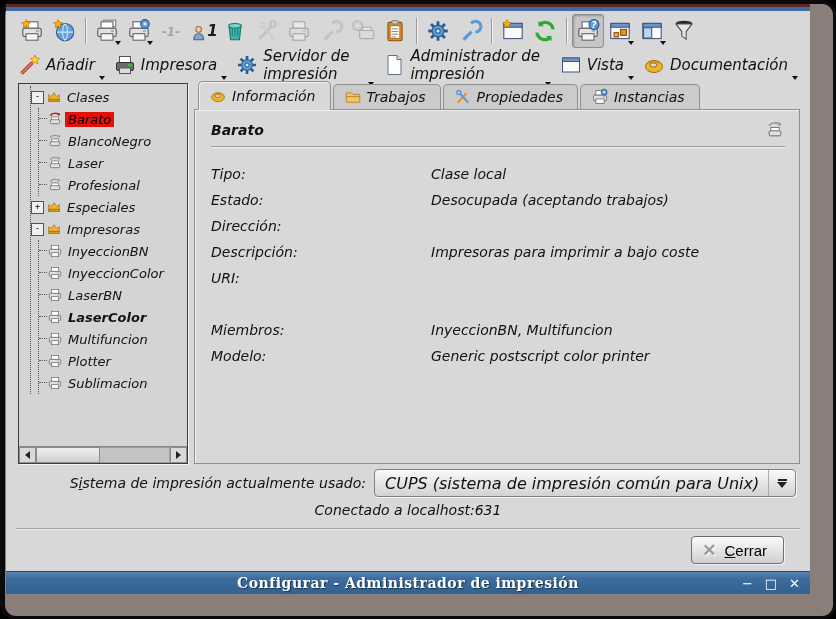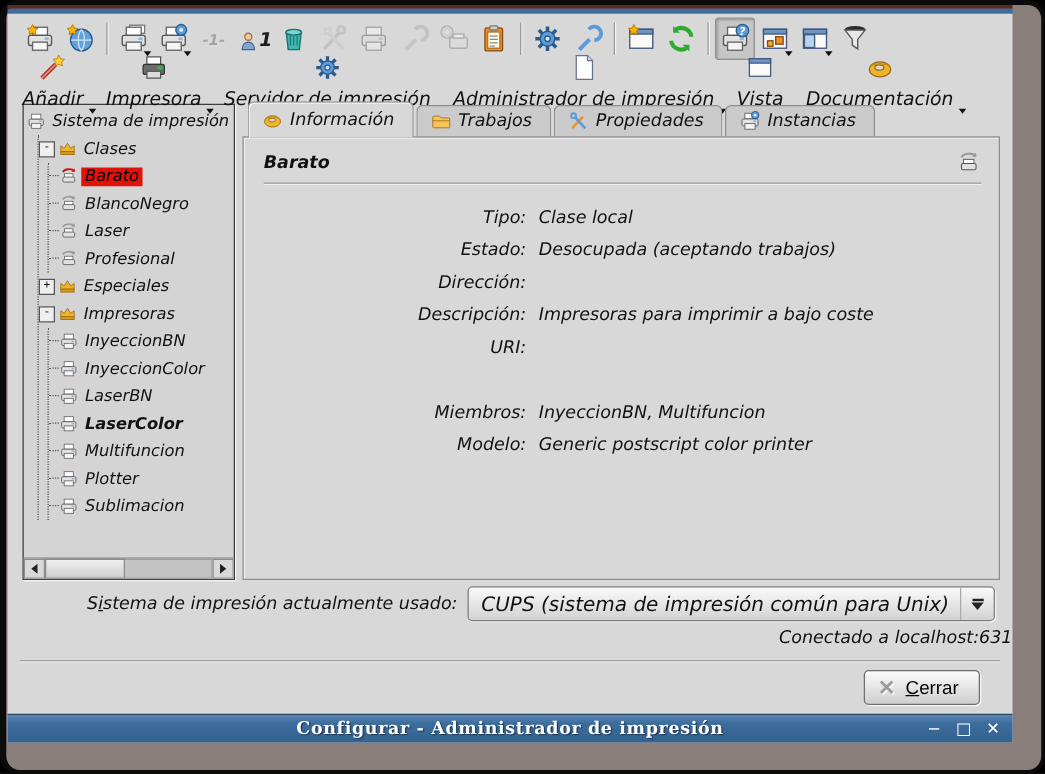--- a/index.html
+++ b/index.html
@@ -11,21 +11,21 @@
   .window{position:absolute;left:6px;top:11px;right:26px;bottom:25px;background:#d8d8d8;display:flex;flex-direction:column;font-style:italic;color:#111;}
   
   .toolbar-icons{height:40px;display:flex;align-items:center;padding:0 4px 0 10px;flex:none;}
   .tbtn{width:30px;height:32px;display:flex;align-items:center;justify-content:center;position:relative;border:1px solid transparent;border-radius:3px;flex:none;}
   .tbtn.pressed{background:#c6c6c6;border:1px solid #8f8f8f;box-shadow:inset 1px 1px 2px rgba(0,0,0,.25);}
   .tbtn.disabled{opacity:.45;filter:grayscale(.9);}
   .tsep{width:1px;height:26px;background:#9a9a9a;margin:0 5px;box-shadow:1px 0 0 #f2f2f2;flex:none;}
   .marr{position:absolute;right:1px;bottom:2px;width:0;height:0;border-left:3.5px solid transparent;border-right:3.5px solid transparent;border-top:4px solid #111;}
   
   .toolbar-menu{height:30px;display:flex;align-items:center;padding:0 10px;gap:4px;flex:none;}
-  .mbtn{display:flex;align-items:center;gap:4px;position:relative;padding:2px 12px 4px 2px;font-size:15px;flex-direction:column;}
+  .mbtn{display:flex;align-items:center;gap:4px;position:relative;padding:2px 12px 4px 2px;font-size:15px;}
   .mbtn .marr{right:2px;bottom:1px;}
   
   .main{flex:1;display:flex;padding:2px 10px 0 12px;min-height:0;}
   .tree{width:168px;flex:none;border:1px solid #3c3c3c;box-shadow:1px 1px 0 #f4f4f4;background:#d4d4d4;display:flex;flex-direction:column;overflow:hidden;}
   .tree-body{flex:1;padding:2px 0 0 2px;overflow:hidden;}
   .trow{display:flex;align-items:center;height:22px;white-space:nowrap;font-size:13px;}
   .trow .lbl{padding:0 3px;}
   .trow .lbl.sel{background:#e31209;color:#000;}
   .trow .lbl.bold{font-weight:bold;}
   .tkids{margin-left:9px;border-left:1px dotted #555;}
@@ -42,32 +42,32 @@
   
   .right{flex:1;display:flex;flex-direction:column;margin-left:6px;min-width:0;}
   .tabs{display:flex;align-items:flex-end;height:27px;padding-left:4px;gap:2px;flex:none;}
   .tab{display:flex;align-items:center;gap:5px;font-size:14px;padding:3px 14px 4px 10px;border:1px solid #8f8f8f;border-bottom:none;border-radius:5px 5px 0 0;background:#cbcbcb;height:18px;position:relative;}
   .tab.active{background:#d8d8d8;height:21px;z-index:3;box-shadow:inset 1px 1px 0 #f2f2f2;}
   .panel{flex:1;border:1px solid #8f8f8f;box-shadow:inset 1px 1px 0 #f0f0f0;margin-top:-1px;background:#d8d8d8;padding:10px 14px 0 16px;position:relative;z-index:2;min-height:0;}
   .panel-head{display:flex;align-items:center;justify-content:space-between;}
   .panel-title{font-weight:bold;font-size:14px;}
   .panel-rule{border:none;border-top:1px solid #9a9a9a;box-shadow:0 1px 0 #f0f0f0;margin:6px 0 14px 0;}
   .frow{display:flex;font-size:14px;line-height:26px;}
-  .f-label{width:210px;text-align:right;padding-right:10px;flex:none;}
+  .f-label{width:210px;padding-right:10px;flex:none;}
   .f-value{flex:1;min-width:0;}
   .fgap{height:26px;}
   
   .footer-combo{height:38px;display:flex;align-items:center;justify-content:flex-end;padding-right:14px;flex:none;font-size:14px;}
   .combo{width:420px;height:26px;margin-left:8px;border:1px solid #808080;border-radius:4px;background:linear-gradient(#fafafa,#d2d2d2);display:flex;align-items:center;box-shadow:1px 1px 0 #f4f4f4;}
   .combo-text{flex:1;padding:0 10px;font-size:16px;white-space:nowrap;overflow:hidden;}
   .combo-arrow{width:26px;align-self:stretch;display:flex;align-items:center;justify-content:center;border-left:1px solid #a9a9a9;}
   .carr{display:flex;flex-direction:column;align-items:center;gap:1px;}
   .carr .bar{width:9px;height:2px;background:#222;}
   .carr .tri{width:0;height:0;border-left:5px solid transparent;border-right:5px solid transparent;border-top:6px solid #222;}
-  .status{height:24px;text-align:right;font-size:14px;flex:none;}
+  .status{height:24px;text-align:center;font-size:14px;flex:none;}
   .divider{border:none;border-top:1px solid #a2a2a2;box-shadow:0 1px 0 #f0f0f0;margin:2px 10px 0 10px;}
   .button-row{height:42px;display:flex;align-items:center;justify-content:flex-end;padding-right:26px;flex:none;}
   .close-btn{display:flex;align-items:center;gap:8px;height:28px;padding:0 16px 0 10px;border:1px solid #6f6f6f;border-radius:4px;background:linear-gradient(#fbfbfb,#cfcfcf);box-shadow:1px 1px 0 #f4f4f4;font-size:15px;}
   .xmark{font-style:normal;font-weight:bold;font-size:17px;color:#9b9b9b;text-shadow:1px 1px 0 #fff;}
   .accel{text-decoration:underline;}
   
   .titlebar{height:22px;flex:none;background:linear-gradient(#5a86b2,#3c6d9e 30%,#34618e);border-top:1px solid #27486b;display:flex;align-items:center;position:relative;}
   .tb-title{flex:1;text-align:center;color:#fff;font-family:"DejaVu Serif",serif;font-style:normal;font-weight:bold;font-size:14px;letter-spacing:.5px;text-shadow:1px 1px 1px rgba(0,0,0,.5);}
   .tb-controls{position:absolute;right:10px;top:0;bottom:0;display:flex;align-items:center;gap:12px;color:#fff;}
   .wbtn{font-style:normal;font-size:13px;line-height:13px;cursor:default;}
@@ -313,31 +313,20 @@
             </svg>
           </span>
           <span>Documentación</span>
           <i class="marr"></i>
         </div>
       </div>
 
     <div class="main">
       <div class="tree">
         <div class="tree-body" id="tree-body">
-            <div class="trow">
-              <span class="ticon">
-                <svg viewBox="0 0 24 24" width="16" height="16" aria-hidden="true">
-                  <rect x="6.5" y="3.5" width="11" height="6" fill="#ffffff" stroke="#666"></rect>
-                  <rect x="3.5" y="9.5" width="17" height="7.5" rx="1.5" fill="#e2e2e2" stroke="#555"></rect>
-                  <rect x="6.5" y="14.5" width="11" height="6" fill="#f5f5f5" stroke="#666"></rect>
-                  <rect x="15.5" y="11" width="3" height="2" fill="#8fb9d9"></rect>
-                </svg>
-              </span>
-              <span class="lbl">Sistema de impresión</span>
-            </div>
             <div class="tkids">
               <div class="trow">
                 <span class="exp">-</span>
                 <span class="ticon">
                   <svg viewBox="0 0 24 24" width="16" height="16" aria-hidden="true">
                     <path d="M4 15.5V8.5l4 3 4-6 4 6 4-3v7z" fill="#f0b428" stroke="#9a6a10"></path>
                     <rect x="4" y="15.5" width="16" height="3.5" fill="#d89a18" stroke="#9a6a10"></rect>
                   </svg>
                 </span>
                 <span class="lbl">Clases</span>

